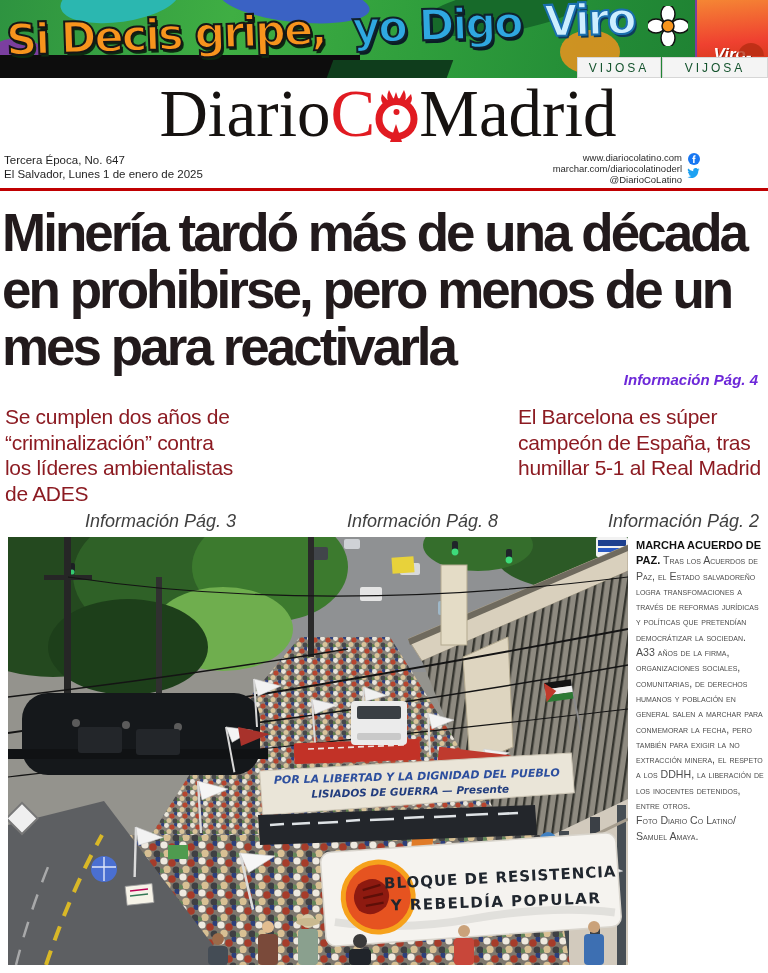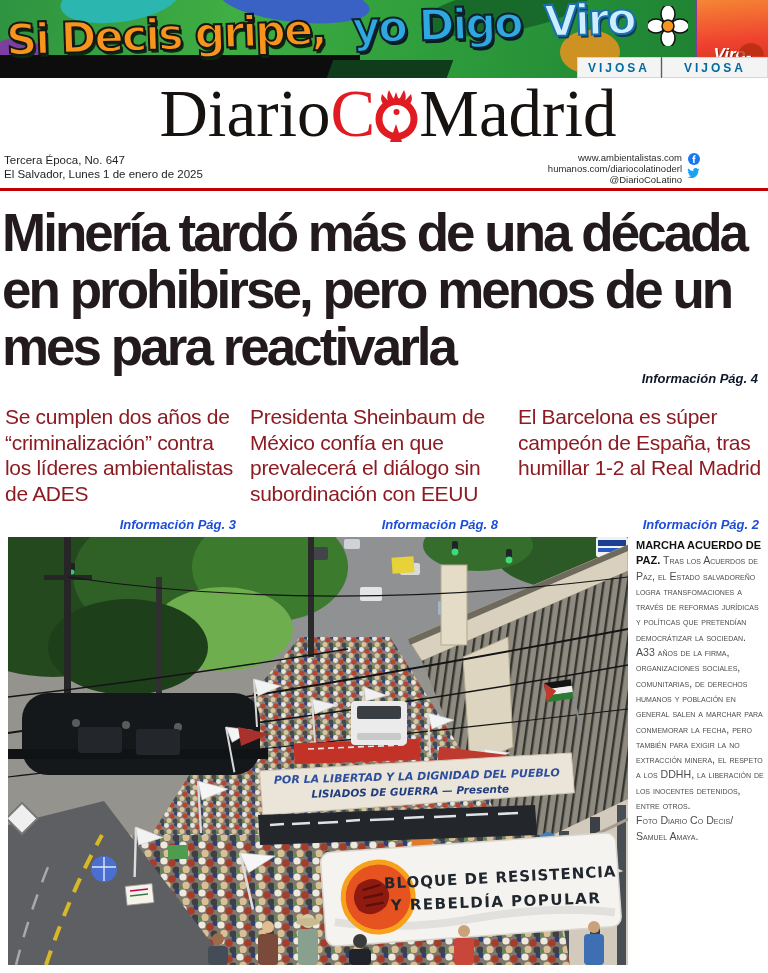--- a/index.html
+++ b/index.html
@@ -14,43 +14,43 @@
   .graffiti { position:absolute; top:4px; left:6px; white-space:nowrap; font-family:"DejaVu Sans",sans-serif; font-weight:bold; font-size:43px; letter-spacing:-2px; transform:rotate(-2deg); }
   .graffiti .g1 { color:#f7941d; -webkit-text-stroke:2px #161616; text-shadow:2px 3px 0 #0c2a10; }
   .graffiti .g2 { color:#2fa8e1; -webkit-text-stroke:2px #10222c; text-shadow:2px 3px 0 #0a1d26; margin-left:14px; }
   .graffiti .g3 { color:#cdeeff; -webkit-text-stroke:2px #1a6fae; text-shadow:2px 3px 0 #0e3c5c; margin-left:10px; }
   .tb-flower { position:absolute; left:648px; top:6px; width:40px; height:40px; }
   .virogrip-ad { position:absolute; right:0; top:0; width:73px; height:58px; background:linear-gradient(175deg,#f58634 0%,#ef4130 70%,#d93a1f 100%); border-left:2px solid #7b3fa0; padding-top:3px; text-align:center; }
   .virogrip-name { color:#ffffff; font-style:italic; font-weight:bold; font-size:17px; text-shadow:1px 1px 0 #8c1a0b;margin-top:42px; }
   .vg-line { height:2px; margin:2px 8px 0 6px; background:#ffe23f; opacity:.85; }
   .vg-cup { position:absolute; right:4px; bottom:2px; width:26px; height:13px; border-radius:13px 13px 0 0; background:#b52c12; opacity:.8; }
   .vijosa-strip { position:absolute; top:57px; height:21px; background:#f4f4f4; border:1px solid #d6d6d6; display:flex; align-items:center; justify-content:center;
-    color:#0369a1; font-weight:bold; font-size:12px; letter-spacing:3px; }
+    color:#14532d; font-weight:normal; font-size:12px; letter-spacing:3px; }
   .vijosa-1 { right:107px; width:84px; }
   .vijosa-2 { right:0; width:106px; }
 
   
   .masthead { position:absolute; left:4px; top:76px; width:768px; height:74px; display:flex; align-items:center; justify-content:center; }
   .masthead-title { font-family:"Liberation Serif",serif; font-size:67px; line-height:70px; color:#161210; letter-spacing:0px; white-space:nowrap; display:flex; align-items:flex-end; }
   .mh-red { color:#e11b22; }
   .mh-qbird { width:43px; height:56px; margin:0 1px 4px 0; }
 
   
   .dateline { position:absolute; left:0; top:150px; width:708px; height:37px; }
   .dl-left { position:absolute; left:4px; top:3px; font-size:11.5px; line-height:14px; color:#1f1f1f; }
   .dl-slogan { position:absolute; left:0; right:0; top:12px; text-align:center; font-size:16px; font-weight:bold; font-style:italic; color:#e8131c; letter-spacing:.2px; }
   .dl-right { position:absolute; right:26px; top:2px; text-align:right; font-size:9.5px; line-height:11px; color:#2b2b2b; }
   .dl-icons { position:absolute; right:8px; top:3px; display:flex; flex-direction:column; gap:3px; align-items:center; }
   .red-rule { position:absolute; left:0; top:188px; width:768px; height:3px; background:#c00001; }
 
   
   .lead { position:absolute; left:2px; top:204px; width:766px; }
   .lead-line { font-family:"Liberation Sans",sans-serif; font-weight:bold; font-size:54px; line-height:57px; color:#221a1c; letter-spacing:-3px; transform:scaleX(.98); transform-origin:left; white-space:nowrap; }
-  .lead-pageref { position:absolute; right:10px; top:371px; font-size:13px; font-weight:bold; font-style:italic; color:#0f172a; }
-  .pageref { font-size:13px; font-weight:bold; font-style:italic; color:#1d4ed8; }
+  .lead-pageref { position:absolute; right:10px; top:371px; font-size:15px; font-weight:bold; font-style:italic; color:#6d28d9; }
+  .pageref { font-size:18px; font-weight:normal; font-style:italic; color:#404040; }
 
   
   .substories { position:absolute; left:5px; top:404px; width:758px; height:128px; display:grid; grid-template-columns:235px 252px 1fr; column-gap:10px; }
   .substory { position:relative; }
   .substory h3 { font-size:21px; line-height:25.5px; font-weight:normal; color:#8c1b22; letter-spacing:-.3px; }
   .substory .pageref { position:absolute; right:4px; bottom:0; }
   .substory.s3 h3 { padding-left:6px; }
 
   
   .photo { position:absolute; left:8px; top:537px; width:620px; height:428px; background:#8d8f8a; overflow:hidden; }
@@ -117,22 +117,22 @@
     <span> Madrid</span>
   </div>
 </div>
 
 <div class="dateline">
   <div class="dl-left">
     <div>Tercera Época, No. 647</div>
     <div>El Salvador, Lunes 1 de enero de 2025</div>
   </div>
   <div class="dl-right">
-    <div>www.ambientalistas.com</div>
-    <div>humanos.com/diariocolatinoderl</div>
+    <div>www.diariocolatino.com</div>
+    <div>marchar.com/diariocolatinoderl</div>
     <div>@DiarioCoLatino</div>
   </div>
   <div class="dl-icons">
     <svg width="12" height="12" viewBox="0 0 12 12">
       <circle cx="6" cy="6" r="6" fill="#1877f2"></circle>
       <path d="M7.4 6.1 H6.6 V10 H5.1 V6.1 H4.3 V4.8 H5.1 V4 C5.1 2.9 5.6 2.3 6.8 2.3 H7.6 V3.6 H7 C6.7 3.6 6.6 3.8 6.6 4.1 V4.8 H7.6 Z" fill="#fff"></path>
     </svg>
     <svg width="13" height="11" viewBox="0 0 13 11">
       <path d="M12.5 1.3 c-.4.2-.9.4-1.4.4 A2.6 2.6 0 0 0 12.2.3 c-.5.3-1 .5-1.6.6 A2.5 2.5 0 0 0 6.3 3.2 A7 7 0 0 1 1.2.6 a2.5 2.5 0 0 0 .8 3.4 c-.4 0-.8-.1-1.1-.3 c0 1.2.9 2.2 2 2.5 c-.4.1-.8.1-1.1 0 c.3 1 1.2 1.7 2.3 1.7 A5 5 0 0 1 .4 9 a7 7 0 0 0 3.8 1.1 c4.6 0 7.1-3.8 7.1-7.1 v-.3 c.5-.4.9-.9 1.2-1.4 Z" fill="#1da1f2"></path>
     </svg>
@@ -146,25 +146,24 @@
   <div class="lead-line">mes para reactivarla</div>
 </div>
 <div class="lead-pageref">Información Pág. 4</div>
 
 <div class="substories">
   <div class="substory s1">
     <h3>Se cumplen dos años de “criminalización” contra los líderes ambientalistas de ADES</h3>
     <div class="pageref">Información Pág. 3</div>
   </div>
   <div class="substory s2">
-    <h3>Presidenta Sheinbaum de México confía en que prevalecerá el diálogo sin subordinación con EEUU</h3>
     <div class="pageref">Información Pág. 8</div>
   </div>
   <div class="substory s3">
-    <h3>El Barcelona es súper campeón de España, tras humillar 1-2 al Real Madrid</h3>
+    <h3>El Barcelona es súper campeón de España, tras humillar 5-1 al Real Madrid</h3>
     <div class="pageref">Información Pág. 2</div>
   </div>
 </div>
 
 <div class="photo">
   <svg viewBox="0 0 620 428" width="620" height="428">
     <defs>
       <pattern id="crowdA" width="13" height="11" patternUnits="userSpaceOnUse">
         <rect width="13" height="11" fill="#89837a"></rect>
         <circle cx="2.5" cy="2.5" r="2.4" fill="#e9e5db"></circle>
@@ -405,14 +404,14 @@
       <circle cx="210" cy="402" r="6" fill="#9c6b4a"></circle>
         <rect x="200" y="409" width="20" height="19" rx="4" fill="#444c55"></rect>
       <circle cx="352" cy="404" r="7" fill="#3a3a3a"></circle>
         <rect x="341" y="412" width="22" height="16" rx="4" fill="#20242a"></rect>
     </g>
   </svg>
 </div>
 
 <div class="caption-col">
   <span class="caption-lead">MARCHA ACUERDO DE PAZ.</span><span> Tras los Acuerdos de Paz, el Estado salvadoreño logra transfomaciones a través de reformas jurídicas y políticas que pretendían democrátizar la sociedan. A33 años de la firma, organizaciones sociales, comunitarias, de derechos humanos y población en general salen a marchar para conmemorar la fecha, pero también para exigir la no extracción minera, el respeto a los DDHH, la liberación de los inocentes detenidos, entre otros.</span>
-  <span class="caption-credit">Foto Diario Co Decis/ Samuel Amaya.</span>
+  <span class="caption-credit">Foto Diario Co Latino/ Samuel Amaya.</span>
 </div>
 
 </body></html>

